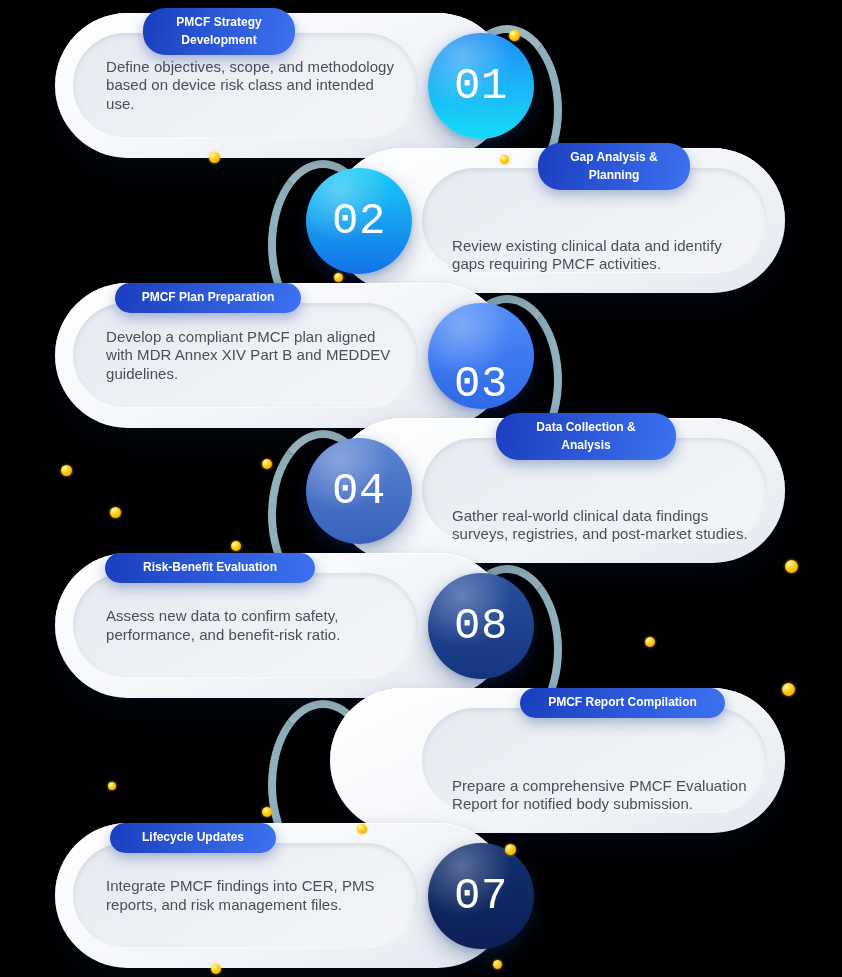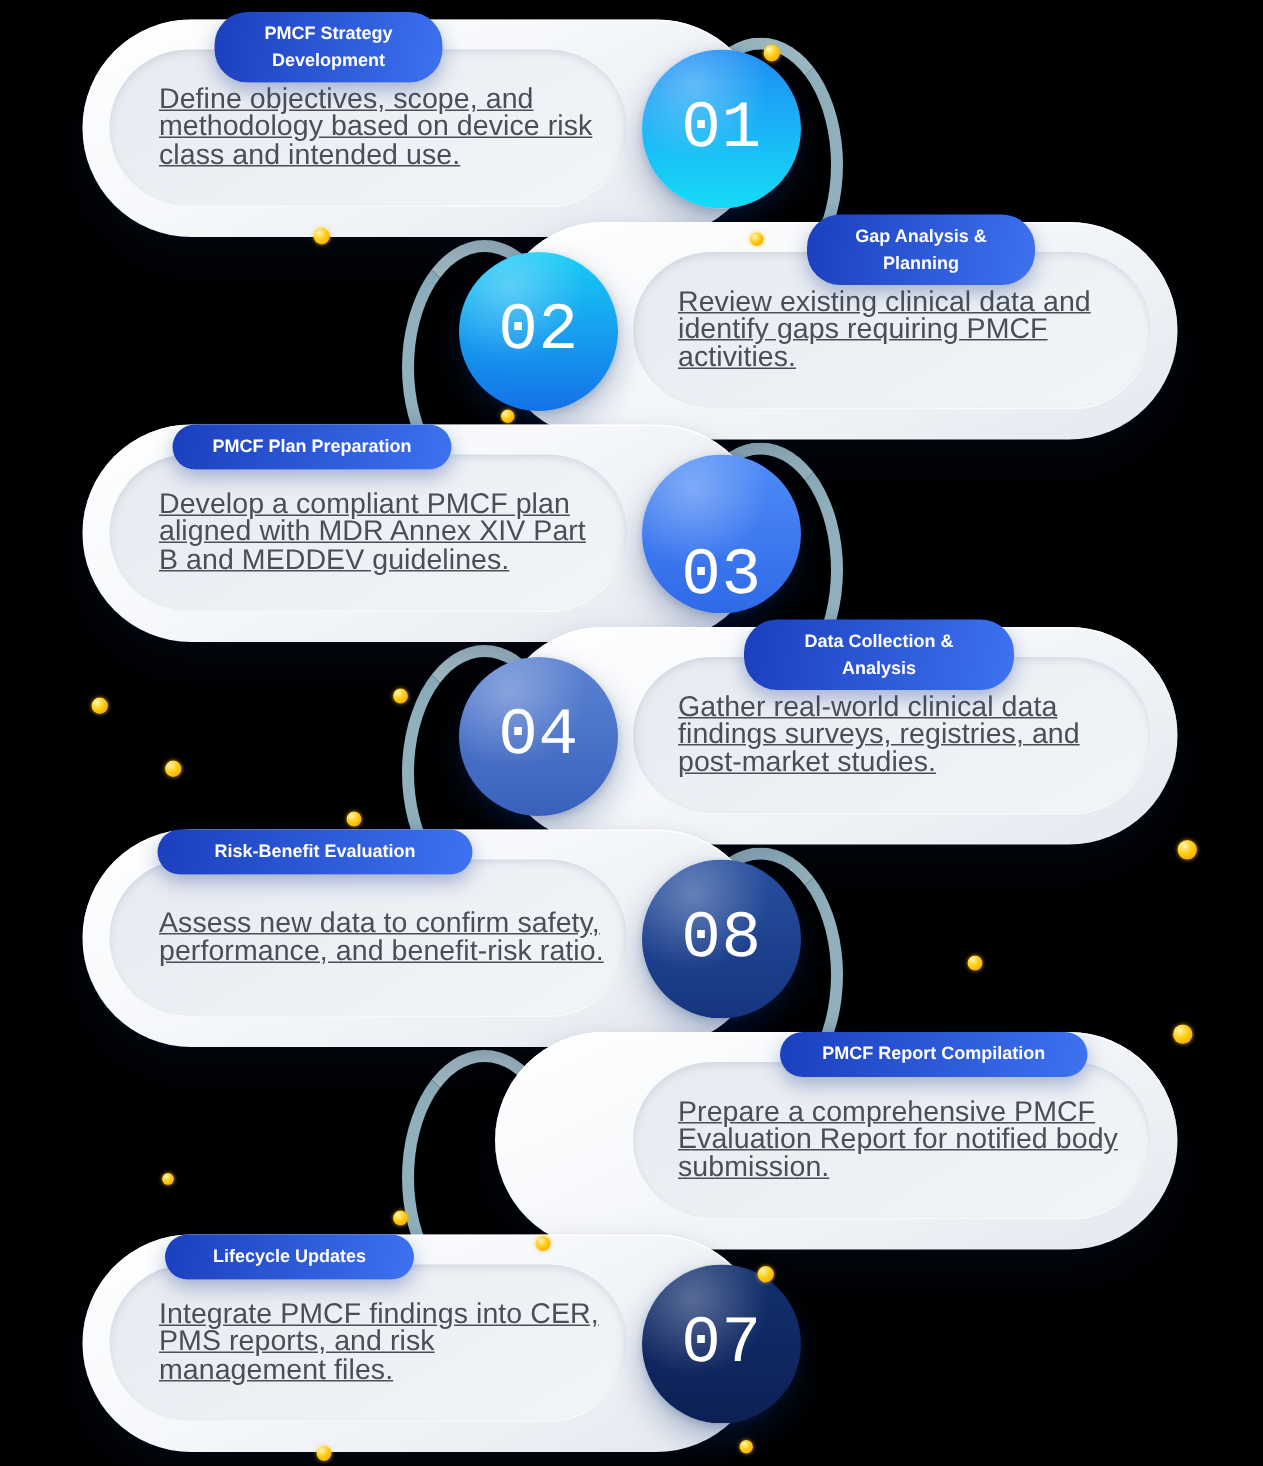--- a/index.html
+++ b/index.html
@@ -72,25 +72,24 @@
     border-radius: 60px;
     background: linear-gradient(150deg, #e7eaf0 0%, #eceff4 45%, #f3f5f8 100%);
     box-shadow:
       inset 0 2px 5px rgba(90,110,140,.17),
       inset 0 -1px 0 rgba(255,255,255,.8);
     display: flex;
     align-items: center;
   }
 
   .body-text {
-    font-size: 19px;
+    font-size: 15px;
     line-height: 18.2px;
     color: #4a4f57;
     letter-spacing: .05px;
-    text-decoration: underline;
   }
 
   
   .disc {
     position: absolute;
     width: 106px;
     height: 106px;
     border-radius: 50%;
     display: flex;
     align-items: center;
@@ -115,21 +114,21 @@
     font-weight: 700;
     line-height: 17.5px;
     text-align: center;
     white-space: pre-line;
     box-shadow: 0 5px 13px rgba(20, 55, 140, .34);
     z-index: 6;
   }
 
   
   .left  .pill-inner { left: 18px;  right: 92px; }
-  .right .pill-inner { left: 92px;  right: 18px; }
+  .right .pill-inner { left: 92px;  right: 18px; align-items: flex-end; }
 
   .left  .disc { right: -24px; top: 20px; }
   .right .disc { left:  -24px; top: 20px; }
 
   .left  .body-text { padding-left: 33px; padding-right: 14px; }
   .right .body-text { padding-left: 30px; padding-right: 14px; }
 </style>
 </head>
 <body>
 

